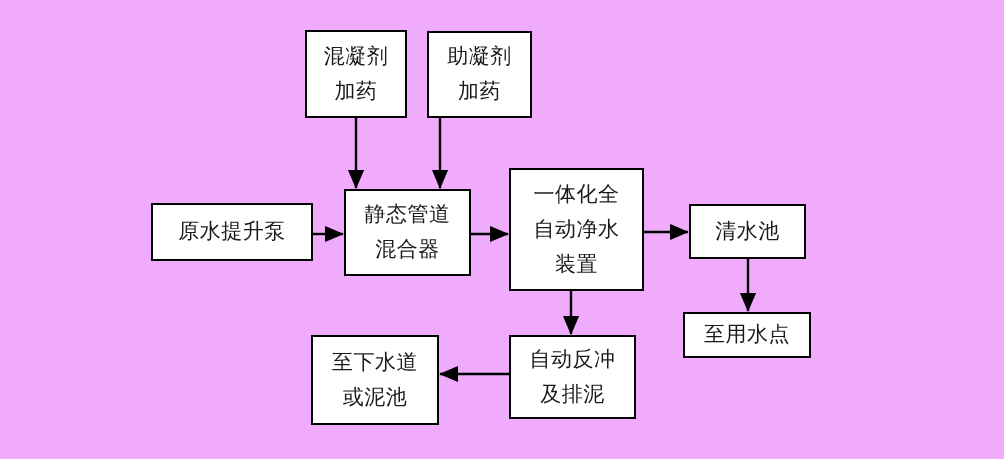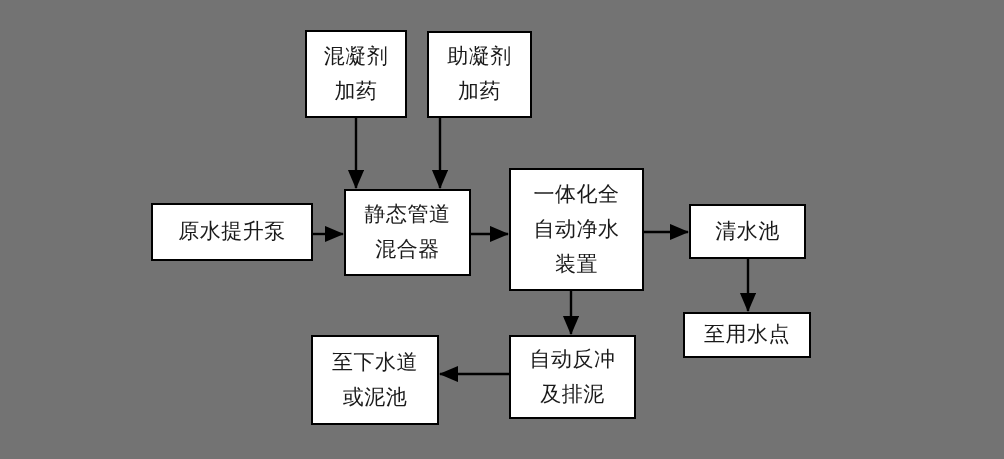--- a/index.html
+++ b/index.html
@@ -10,21 +10,21 @@
   body {
     width: 1004px;
     height: 459px;
     font-family: "DejaVu Sans", sans-serif;
     overflow: hidden;
   }
   #diagram-root {
     position: relative;
     width: 1004px;
     height: 459px;
-    background: #737373;
+    background: #f0abfc;
   }
   svg.flow-canvas {
     position: absolute;
     top: 0;
     left: 0;
     width: 1004px;
     height: 459px;
   }
   .node-rect {
     fill: #ffffff;

